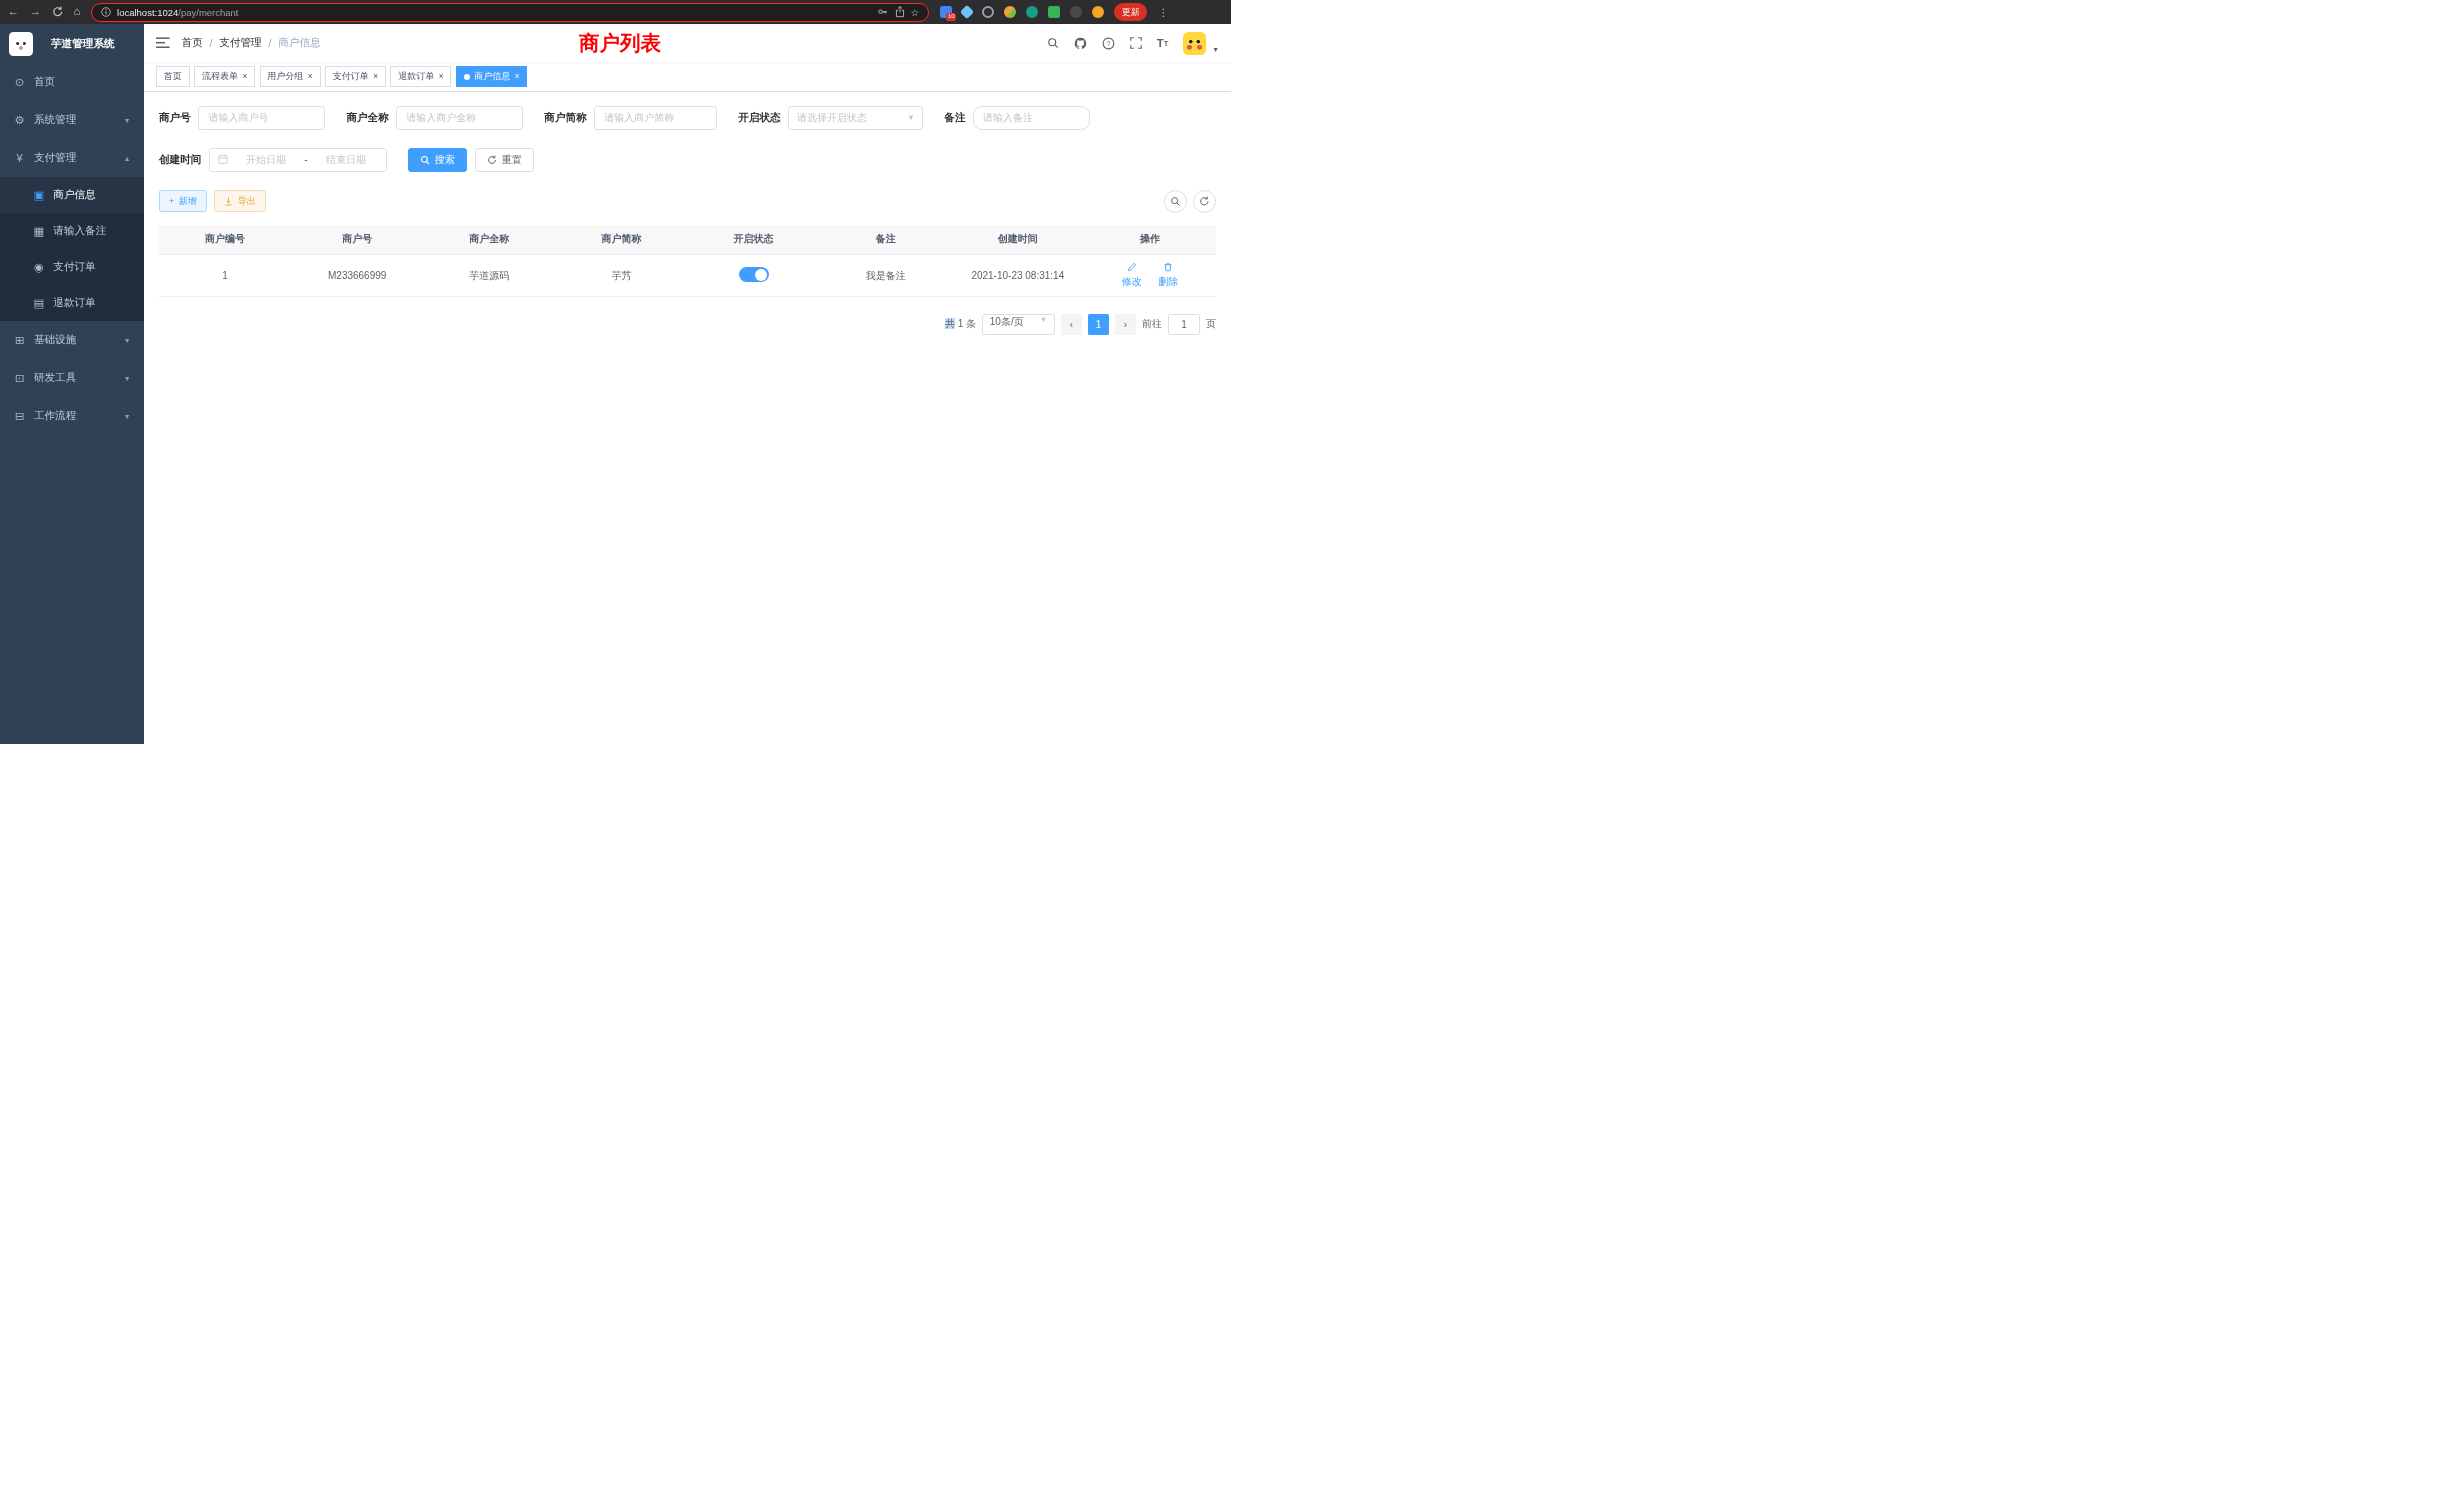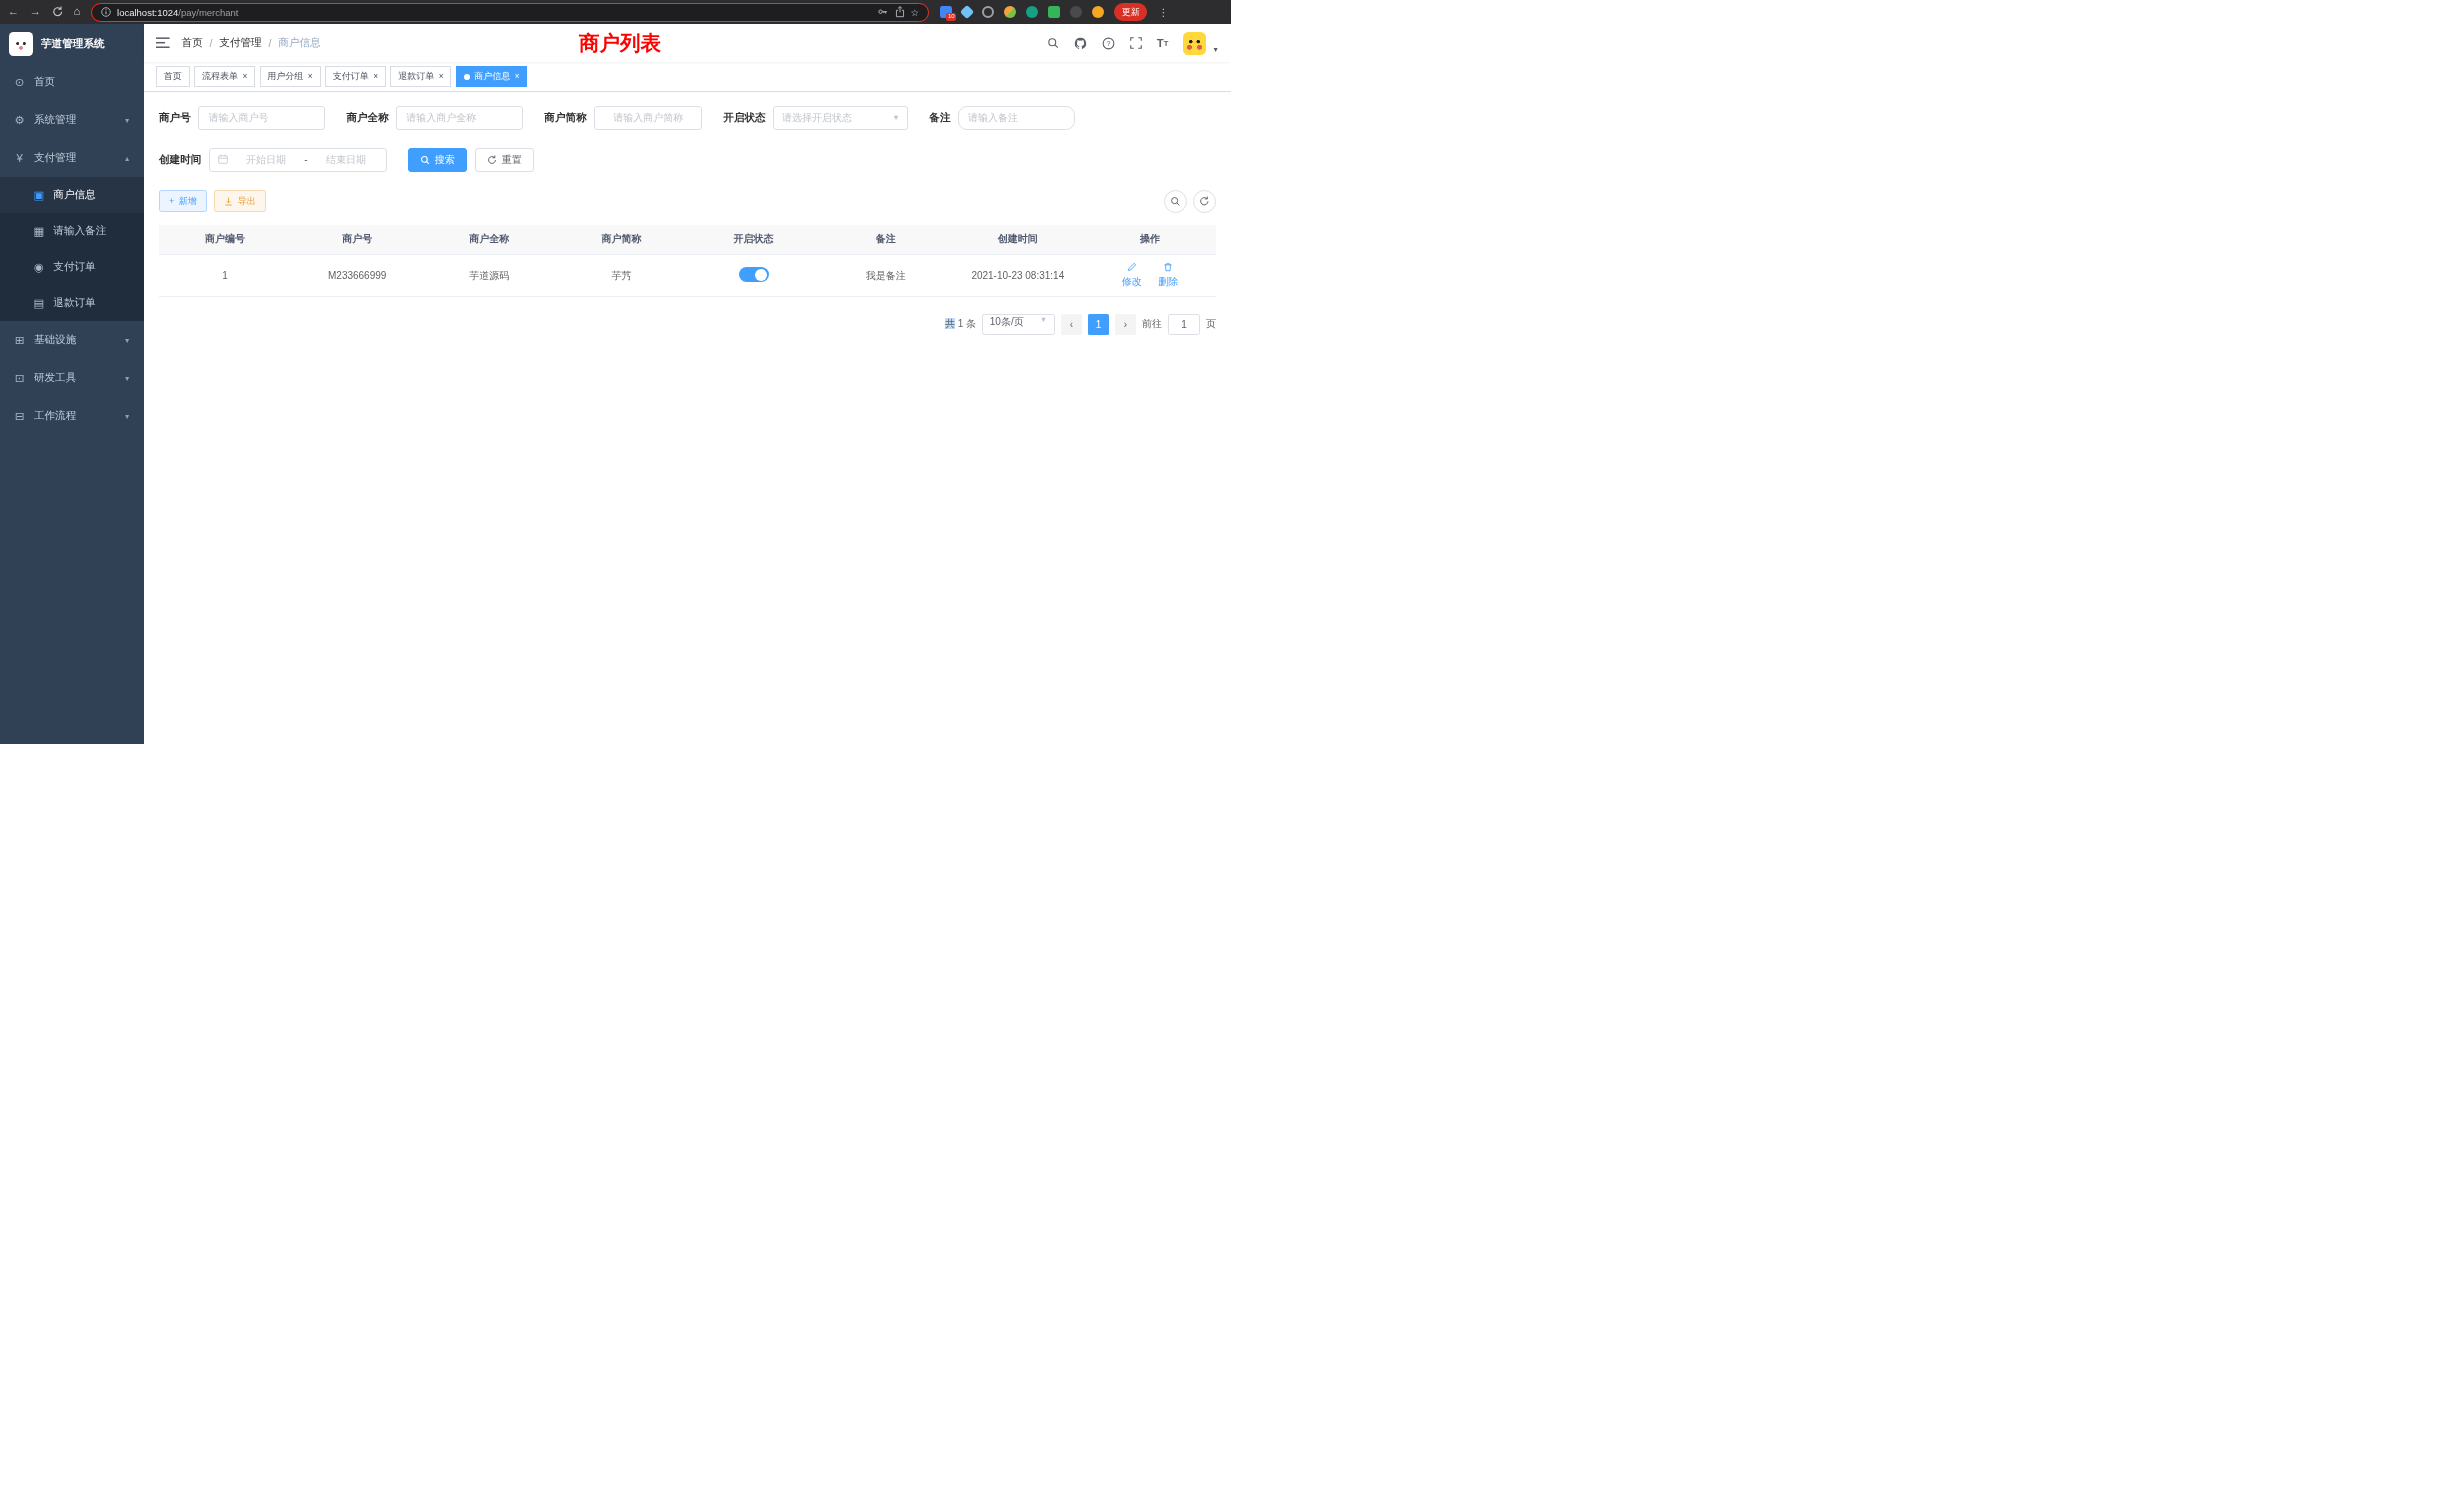--- a/index.html
+++ b/index.html
@@ -25,21 +25,21 @@
   .e6 { border-radius:2.3px; background:#35b459; }
   .e7 { background:#4a4a4a; }
   .e8 { background:#f5a623; }
   .ext .badge { position:absolute; right:-4.5px; bottom:-3px; background:#d93025; color:#fff; font-size:6px;
                 line-height:7.6px; padding:0 1.5px; border-radius:2.3px; }
   .update-pill { background:#d93025; color:#fff; font-size:9px; padding:2.3px 7.6px; border-radius:9px; cursor:pointer; }
   .kebab { color:#c8c8c8; font-size:10.6px; letter-spacing:0; cursor:pointer; }
 
   
   .sidebar { position:absolute; left:0; top:24px; bottom:0; width:144px; background:#304156; color:#bfcbd9; font-size:10.6px; }
-  .logo-row { height:39px; display:flex; align-items:center; gap:8px; padding:0 9px; color:#fff; font-weight:bold; }
+  .logo-row { height:39px; display:flex; align-items:center; gap:18px; padding:0 9px; color:#fff; font-weight:bold; }
   .logo-avatar { width:24px; height:24px; border-radius:4.5px; background:
       radial-gradient(circle at 36% 48%, #333 1.2px, transparent 1.7px),
       radial-gradient(circle at 64% 48%, #333 1.2px, transparent 1.7px),
       radial-gradient(circle at 50% 66%, #e98b8b 1.7px, transparent 2.1px),
       #fff; flex:0 0 24px; }
   .menu-item { height:38px; display:flex; align-items:center; gap:8.3px; padding:0 13.6px; cursor:pointer; }
   .menu-item .mi { width:12px; text-align:center; color:#a8b5c5; font-size:11.4px; }
   .menu-item .chev { margin-left:auto; font-size:6.8px; color:#8fa0b3; }
   .submenu { background:#1f2d3d; }
   .submenu .menu-item { height:36px; padding-left:33px; }
@@ -321,21 +321,21 @@
       <div class="filter-item">
         <span class="filter-label">商户号</span>
         <input class="inp" style="width: 127px;" placeholder="请输入商户号">
       </div>
       <div class="filter-item">
         <span class="filter-label">商户全称</span>
         <input class="inp" style="width: 127px;" placeholder="请输入商户全称">
       </div>
       <div class="filter-item">
         <span class="filter-label">商户简称</span>
-        <input class="inp" style="width: 108px; text-align: center;" placeholder="请输入商户简称">
+        <input class="inp" style="width: 123px;" placeholder="请输入商户简称">
       </div>
       <div class="filter-item">
         <span class="filter-label">开启状态</span>
         <div class="sel-box" style="width:135px">
           <span>请选择开启状态</span>
           <span class="sel-caret">▼</span>
         </div>
       </div>
       <div class="filter-item" style="margin-right:0">
         <span class="filter-label">备注</span>

